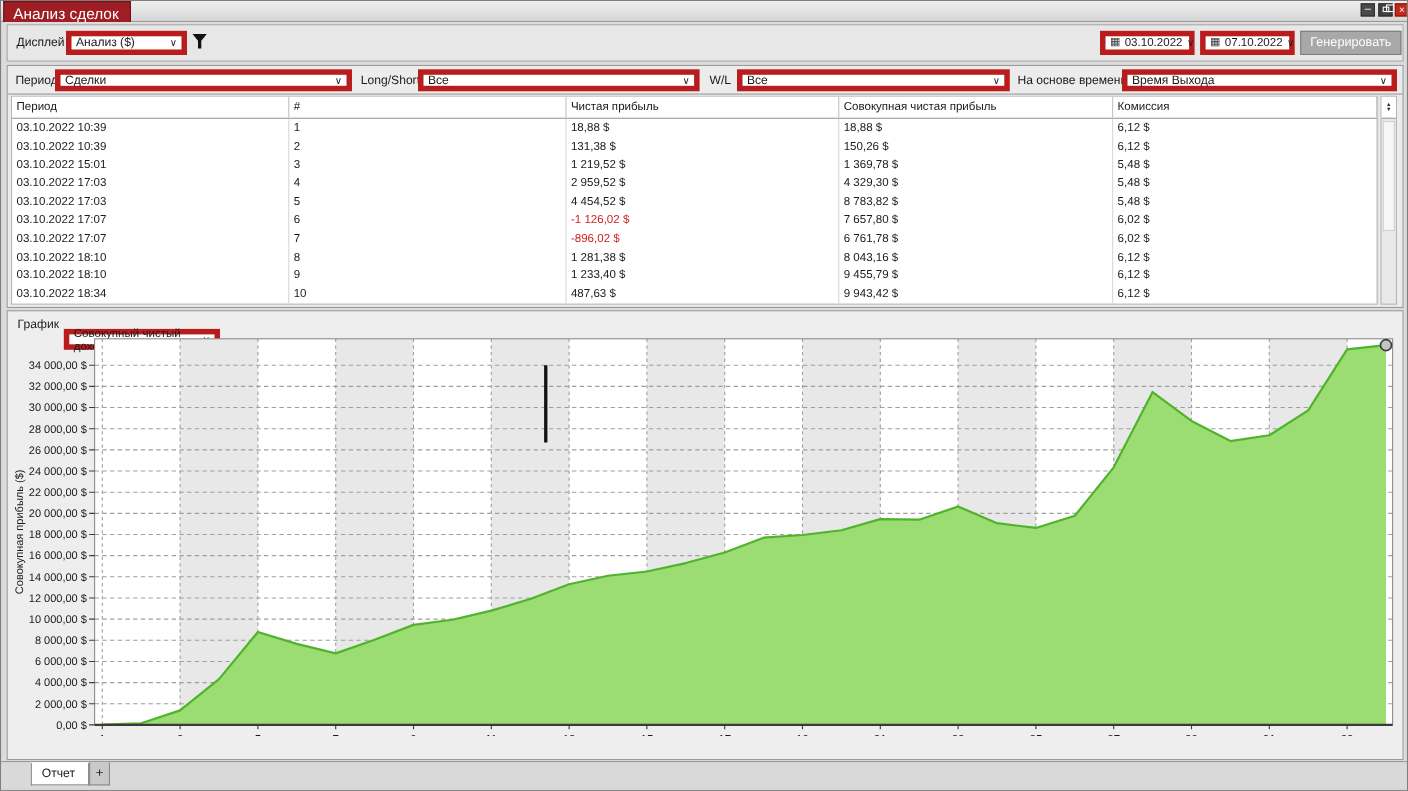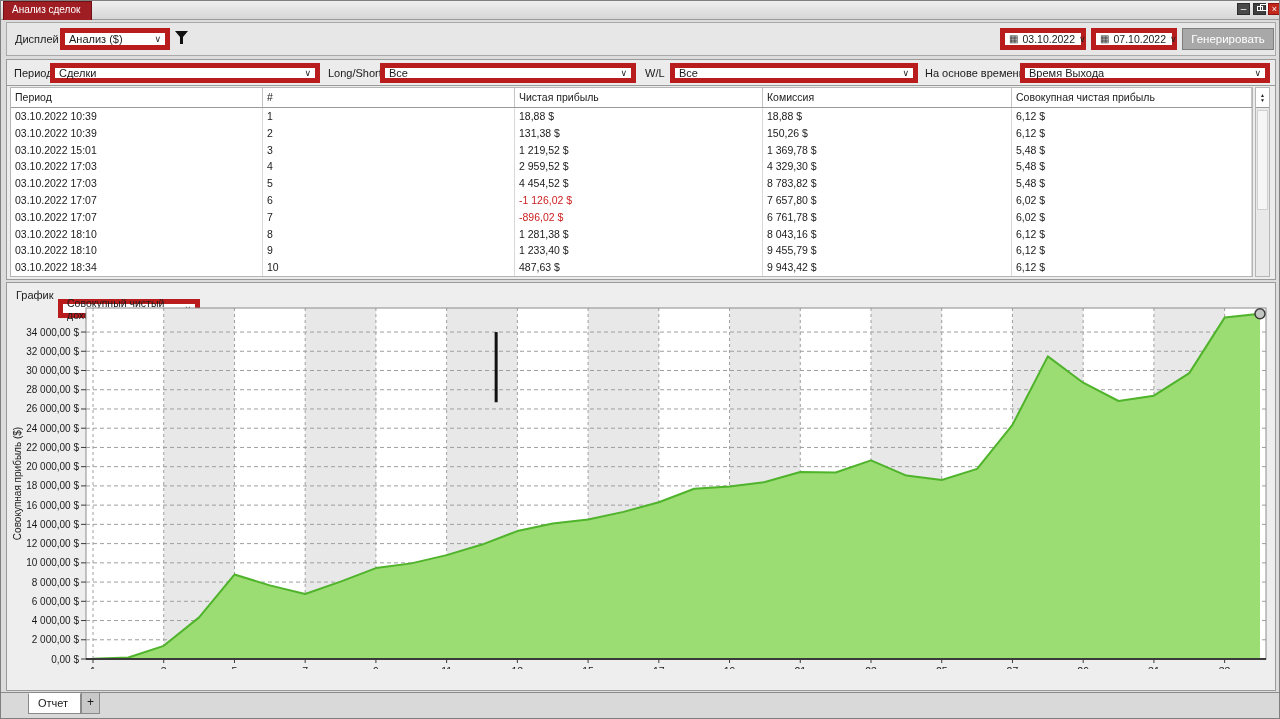--- a/index.html
+++ b/index.html
@@ -9,21 +9,21 @@
     background:#dcdcdc; color:#1a1a1a; position:relative;
     border:1px solid #7f7f7f;
   }
   .abs { position:absolute; }
 
   
   .titlebar { left:0; top:0; width:1280px; height:19px;
     background:linear-gradient(#efefef,#d6d6d6); border-bottom:1px solid #9a9a9a; }
   .title-tab { left:2px; top:0; height:19px; padding:2px 10px 0 8px;
     background:#9e1e24; border:1px solid #6e1014; border-bottom:none;
-    color:#fff; font-size:10px; }
+    color:#fff; font-size:14px; }
   .win-btn { top:2px; width:13px; height:12px; text-align:center; line-height:10px;
     font-size:10px; color:#fff; cursor:default; }
   .btn-min { left:1236px; background:#4a4a4a; border:1px solid #2e2e2e; }
   .btn-restore { left:1252px; background:#3f3f3f; border:1px solid #2e2e2e; }
   .btn-close { left:1267px; background:#c2281c; border:1px solid #8d140c; font-size:9px; }
   .restore-glyph { position:absolute; left:3px; top:2px; width:6px; height:5px;
     border:1px solid #fff; background:#3f3f3f; }
   .restore-glyph:before { content:""; position:absolute; left:2px; top:-3px; width:6px; height:5px;
     border:1px solid #fff; }
 
@@ -131,22 +131,22 @@
       <span>Время Выхода</span>
       <span class="chev">∨</span>
     </div>
   </div>
 
   <div class="abs table-wrap">
     <div class="thead">
       <div>Период</div>
       <div>#</div>
       <div>Чистая прибыль</div>
+      <div>Совокупная чистая прибыль</div>
       <div>Комиссия</div>
-      <div>Совокупная чистая прибыль</div>
     </div>
     <div>
         <div class="trow">
           <div>03.10.2022 10:39</div>
           <div>1</div>
           <div>18,88 $</div>
           <div>18,88 $</div>
           <div>6,12 $</div>
         </div>
         <div class="trow">

